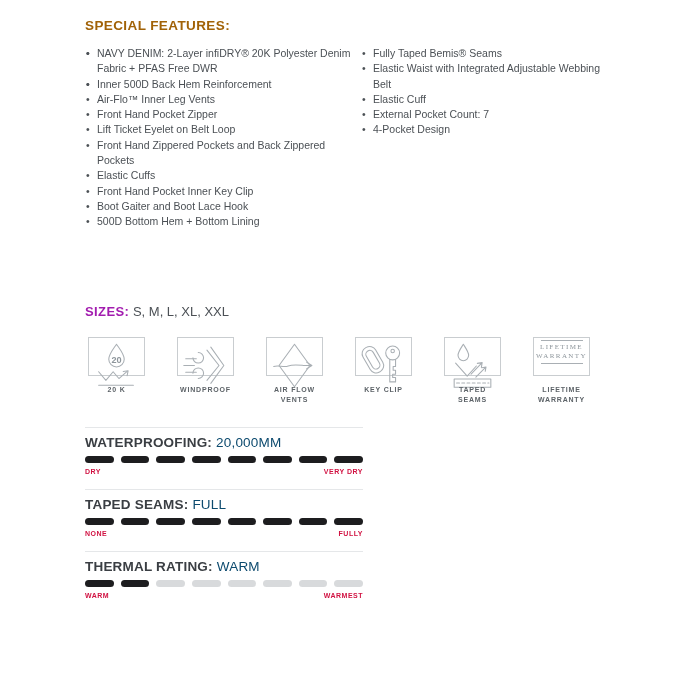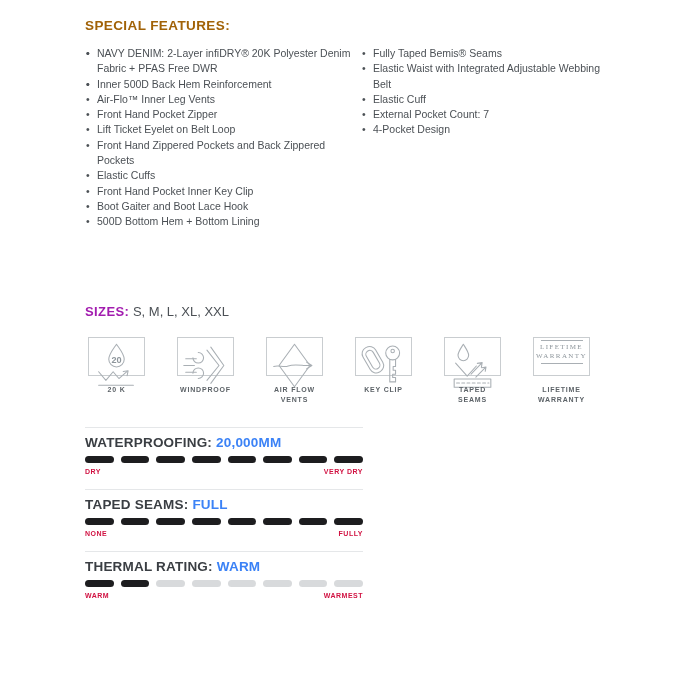--- a/index.html
+++ b/index.html
@@ -53,21 +53,21 @@
   .lw-text {
     font-family: "Liberation Serif", serif;
     font-size: 7px; letter-spacing: 1.4px; color: #8e969c; line-height: 9px;
     white-space: nowrap;
   }
 
   
   .ratings { position: absolute; left: 85px; top: 427px; width: 278px; }
   .rating-block { border-top: 1px solid #e5e7e9; padding-top: 7px; height: 62px; }
   .rating-heading { font-size: 13.5px; letter-spacing: .2px; color: #3a3e43; font-weight: 600; white-space: nowrap; }
-  .rating-heading .val { font-weight: 700; color: #3b82f6; margin-left: 4px; }
+  .rating-heading .val { font-weight: 400; color: #0c4a6e; margin-left: 4px; }
   .bar { display: flex; gap: 7px; margin-top: 6px; }
   .seg { flex: 1; height: 7px; border-radius: 3.5px; }
   .seg.filled { background: #1d1d1f; }
   .seg.empty  { background: #d8dadc; }
   .bar-labels {
     display: flex; justify-content: space-between; margin-top: 5px;
     font-size: 7px; font-weight: bold; letter-spacing: .5px; color: #d11242;
   }
 </style>
 </head>

